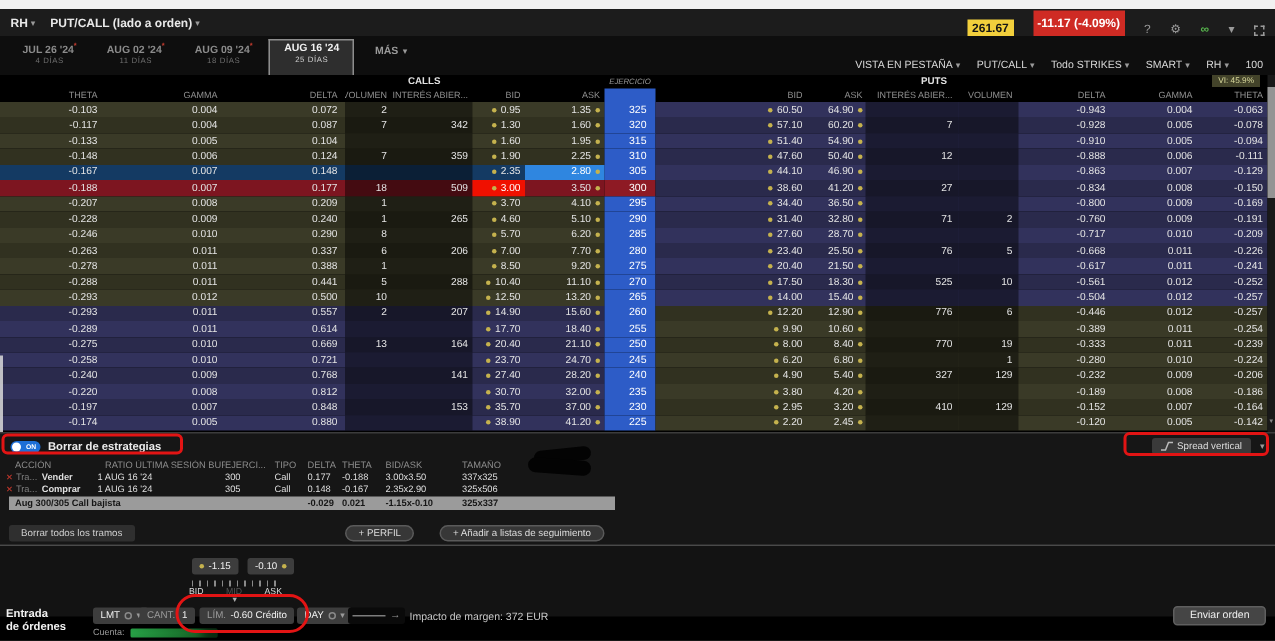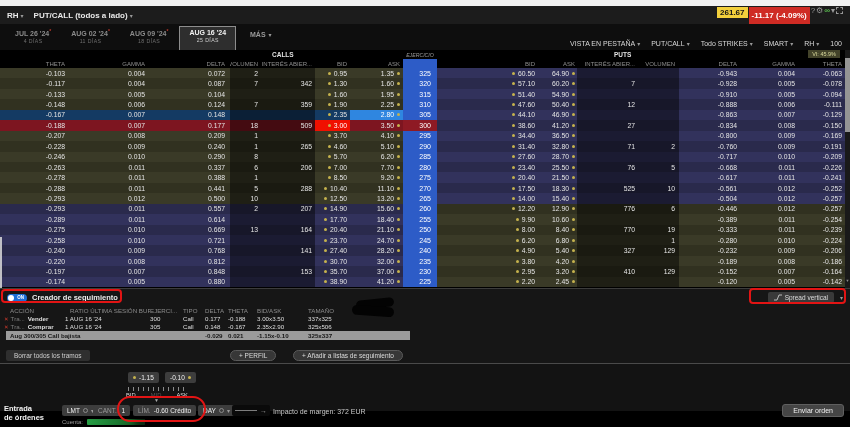--- a/index.html
+++ b/index.html
@@ -5,21 +5,21 @@
   html,body{margin:0;padding:0;background:#2b2b2b}
   *{box-sizing:border-box}
   .screen{position:relative;width:850px;height:427px;background:#000;overflow:hidden;
     font-family:"Liberation Sans","DejaVu Sans",sans-serif;color:#ddd}
   .top-strip{position:absolute;left:0;top:0;width:850px;height:6px;background:#f1f1f1}
   
   .titlebar{position:absolute;left:0;top:6px;width:850px;height:18px;background:#1c1c1c;
     display:flex;align-items:center;padding:0 7px;gap:10px}
   .tb-item{font-size:8px;font-weight:bold;color:#e9e9e9;display:flex;align-items:center;gap:2px}
   .caret{color:#9a9a9a;font-size:6px}
-  .quote{margin-left:auto;display:flex;align-items:flex-start;gap:1px}
+  .quote{margin-left:auto;display:flex;align-items:flex-end;gap:13px}
   .last{background:#f2cf3c;color:#141414;font-size:8px;font-weight:bold;padding:1px 3px}
   .chg{background:#cf2b24;color:#fff;font-size:8px;font-weight:bold;padding:4px 3px}
   .tbico{color:#9a9a9a;font-size:8px;line-height:8px}
   .tbico.link{color:#58b84e;font-weight:bold}
   .expand{width:7px;height:7px;border:1px dashed #9a9a9a}
   
   .tabsbar{position:absolute;left:0;top:24px;width:850px;height:26px;background:#0e0e0e}
   .tabs{position:absolute;left:6px;top:2px;display:flex;gap:2px;height:24px}
   .tab{min-width:52px;padding:2px 9px 0;text-align:center;color:#8b8b8b;cursor:default}
   .tab .d1{font-size:7px;font-weight:bold;white-space:nowrap}
@@ -127,21 +127,21 @@
 
 <div class="screen">
   <div class="top-strip"></div>
 
   <div class="titlebar">
     <span class="tb-item">
       <b>RH</b>
       <span class="caret">▾</span>
     </span>
     <span class="tb-item">
-      <b>PUT/CALL (todos a lado)</b>
+      <b>PUT/CALL (lado a orden)</b>
       <span class="caret">▾</span>
     </span>
     <div class="quote">
       <span class="last">261.67</span>
       <span class="chg">-11.17 (-4.09%)</span>
       <span class="tbico">?</span>
       <span class="tbico">⚙</span>
       <span class="tbico link">∞</span>
       <span class="tbico">▾</span>
       <span class="expand"></span>
@@ -910,21 +910,21 @@
   </div>
   <div class="sb-caret">▼</div>
   <div class="left-streak"></div>
 
   <div class="strategy">
     <div class="tog-row">
       <span class="tog">
         <span class="knob"></span>
         <span class="lbl">ON</span>
       </span>
-      <span class="strat-title">Creador de seguimiento</span>
+      <span class="strat-title">Borrar de estrategias</span>
     </div>
     <div class="spread-btn">
       <svg width="8" height="7" viewBox="0 0 8 7">
         <polyline points="0,6 3,6 5,1 8,1" fill="none" stroke="#bbb" stroke-width="1"></polyline>
       </svg>
       <span>Spread vertical</span>
     </div>
     <span class="spread-caret">▾</span>
     <div class="strat-table">
       <div class="sgrid shdr">

